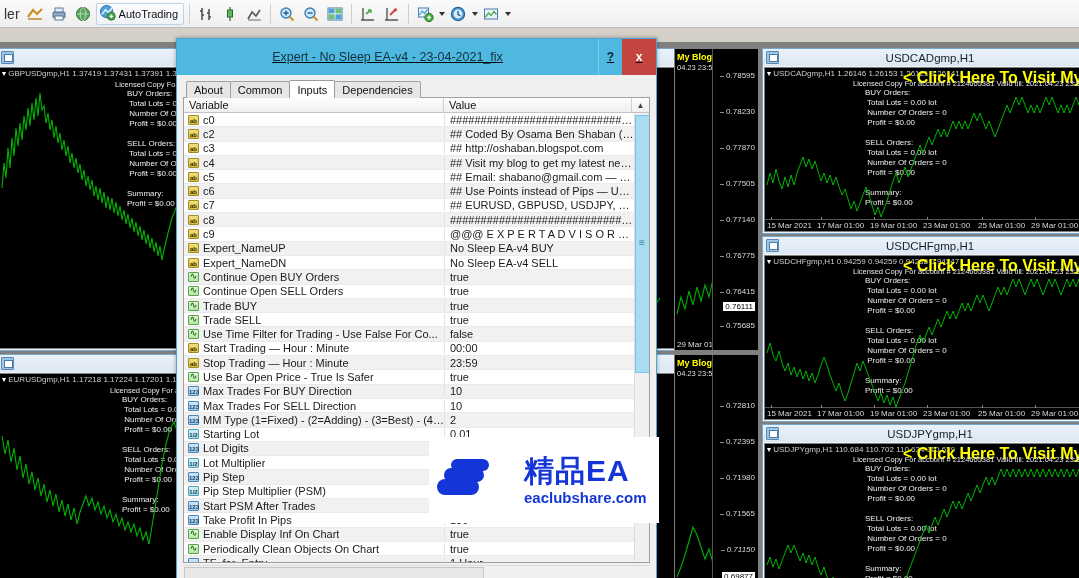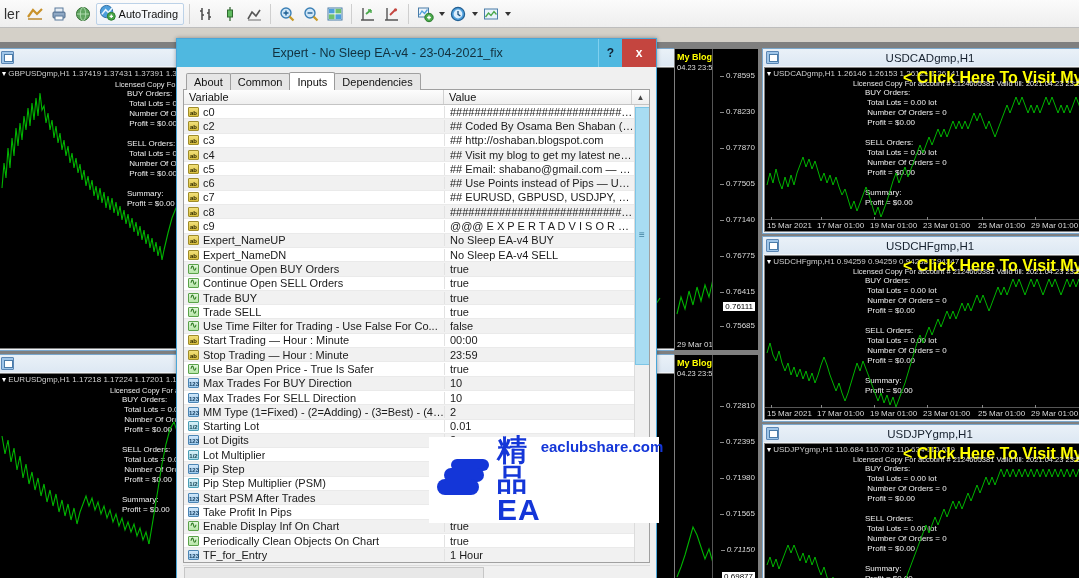--- a/index.html
+++ b/index.html
@@ -78,21 +78,21 @@
   .xtick::before { content:""; position:absolute; left:4px; top:-4px; width:1px; height:3px; background:#888; }
 
   
   #dlg {
     position:absolute; left:176px; top:38px; width:481px; height:548px;
     background:#f0f0f0; border:1px solid #4aa6d8; display:flex; flex-direction:column;
     box-shadow: 0 0 4px rgba(0,0,0,.35);
     z-index: 50;
   }
   .dlg-title {
-    height:28px; background:#4fb8e0; display:flex; align-items:stretch; flex:0 0 auto;
+    height:36px; background:#4fb8e0; display:flex; align-items:stretch; flex:0 0 auto;text-decoration:underline;
   }
   .dlg-title .t-text {
     flex:1; display:flex; align-items:center; justify-content:center;
     font-size:12.5px; color:#12303d; font-weight:normal;
   }
   .dlg-title .t-help {
     width:24px; display:flex; align-items:center; justify-content:center;
     font-size:12px; font-weight:bold; color:#123; background:#4fb8e0;
     border-left:1px solid #7fd0ef;
   }
@@ -139,21 +139,21 @@
   .vico.bool::after { content:"∿"; position:absolute; left:0; right:0; top:-2px; font-size:9px; color:#2f7a22; }
   .vico.int { background:linear-gradient(#cfe6f9,#9ecbee); border:1px solid #4c86b5; color:#103a5c; }
   .vico.dbl { background:linear-gradient(#d7f0f7,#a9dbe9); border:1px solid #4c9fb5; color:#0d3d4c; }
 
   .vsb { width:15px; flex:0 0 auto; background:#f0f0f0; border-left:1px solid #dcdcdc; position:relative; }
   .vsb .thumb { position:absolute; left:0; width:15px; background:#a8dcf2; border:1px solid #7cc5e6; }
   .vsb .thumb::after { content:"≡"; position:absolute; left:3px; top:50%; margin-top:-7px; font-size:10px; color:#3f7f9c; }
 
   .watermark { position:absolute; right:-3px; bottom:62px; width:230px; height:86px; background:#fff; display:flex; align-items:center; gap:6px; padding-left:8px; z-index:6; }
   .wm-logo { width:54px; height:50px; position:relative; flex:0 0 auto; }
-  .wm-txt { display:flex; flex-direction:row; line-height:1; }
+  .wm-txt { display:flex; flex-direction:column; line-height:1;margin-left:27px; }
   .wm-cn { font-size:30px; font-weight:bold; color:#1436d8; letter-spacing:1px; }
   .wm-url { font-size:15px; font-weight:bold; color:#1436d8; margin-top:4px; }
 
   .hsb { height:14px; flex:0 0 auto; background:#f0f0f0; border-top:1px solid #dcdcdc; position:relative; margin-top:2px; }
   .hsb .hthumb { position:absolute; top:1px; height:12px; background:#e8e8e8; border:1px solid #c6c6c6; }
 </style>
 </head>
 <body>
 
 <div id="app">

